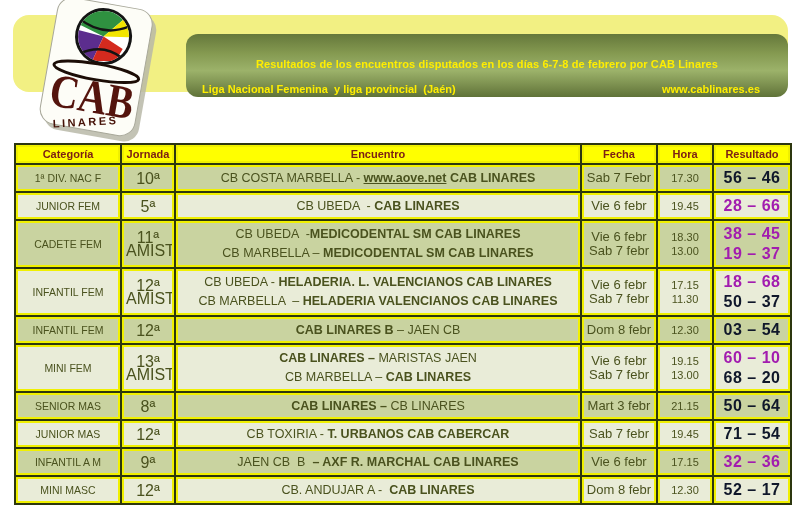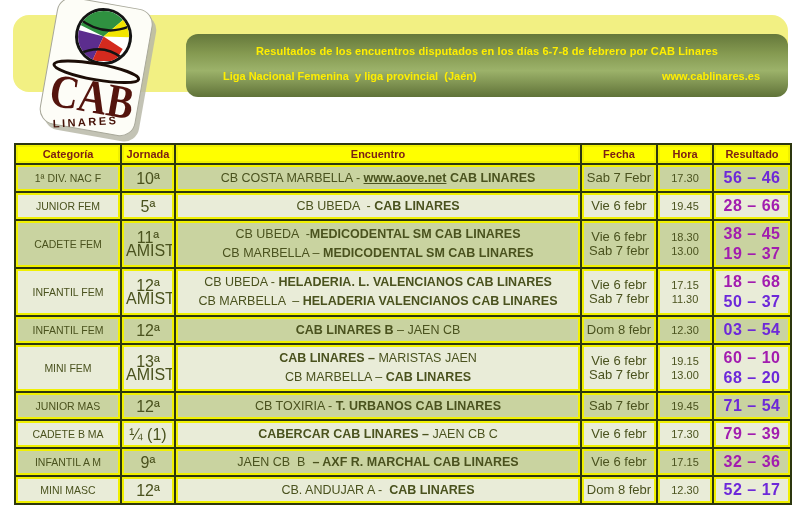--- a/index.html
+++ b/index.html
@@ -4,24 +4,24 @@
 <style>
   html,body{margin:0;padding:0;background:#ffffff;}
   .stage{position:relative;width:800px;height:521px;background:#ffffff;overflow:hidden;
          font-family:"Liberation Sans", sans-serif;}
 
   
   .band{position:absolute;left:13px;top:15px;width:775px;height:77px;
         background:#f2f083;border-radius:16px;z-index:1;}
   .greenbox{position:absolute;left:186px;top:34px;width:602px;height:63px;border-radius:12px;
         background:linear-gradient(180deg,#65783b 0%,#849950 30%,#9cb26a 58%,#7d9150 80%,#5f7238 100%);
-        z-index:2;box-sizing:border-box;padding-top:11px;}
+        z-index:2;box-sizing:border-box;padding-top:24px;}
   .gtitle{text-align:center;color:#ffee00;font-weight:bold;font-size:11px;letter-spacing:.1px;}
   .gsub{display:flex;justify-content:space-between;margin-top:13px;padding:0 28px 0 16px;
-        color:#ffee00;font-weight:bold;font-size:11px;margin-left:21px;}
+        color:#ffee00;font-weight:bold;font-size:11px;}
   .gsub span{white-space:pre;}
   .logo{position:absolute;left:18px;top:0px;z-index:3;}
 
   
   .tablewrap{position:absolute;left:14px;top:143px;z-index:2;}
   table{border-collapse:separate;border-spacing:2px;background:#2d370f;width:772px;table-layout:fixed;}
   th,td{border:2px solid #f0f000;box-sizing:border-box;vertical-align:middle;text-align:center;
         padding:1px 2px;overflow:hidden;}
   th{background:#ffff00;color:#7c2114;font-size:11px;font-weight:bold;height:14px;}
   tbody tr:nth-child(odd) td{background:#c9d3a0;}
@@ -32,21 +32,21 @@
   td.cat{font-size:10.5px;}
   td.jor div{font-size:16px;line-height:13px;}
   td.enc{padding:1px 2px;}
   td.enc .line{font-size:12.5px;line-height:19px;}
   .seg{white-space:pre;}
   .seg.b{font-weight:bold;}
   .seg.u{font-weight:bold;text-decoration:underline;cursor:pointer;}
   td.fec div{font-size:13px;line-height:14px;}
   td.hor div{font-size:11px;line-height:14px;}
   td.res .rline{font-size:16px;font-weight:bold;line-height:20px;letter-spacing:.5px;}
-  td.res .rline[data-color="red"]{color:#6d28d9;}
+  td.res .rline[data-color="red"]{color:#0f172a;}
   td.res .rline[data-color="dark"]{color:#a21caf;}
 </style>
 </head>
 <body>
 
 <div class="stage">
 
   <div class="band"></div>
 
   <div class="greenbox">
@@ -225,58 +225,58 @@
           <td class="hor">
               <div>19.15</div>
               <div>13.00</div>
             </td>
           <td class="res">
               <div class="rline" data-color="dark">60 – 10</div>
               <div class="rline" data-color="red">68 – 20</div>
             </td>
         </tr>
 
+        <tr class="single">
+          <td class="cat">SENIOR MAS</td>
+          <td class="jor">
+              <div>8ª</div>
+            </td>
+          <td class="enc">
+            <div class="line"><span class="seg b">CAB LINARES –</span><span class="seg"> CB LINARES</span></div>
+          </td>
+          <td class="fec">
+              <div>Mart 3 febr</div>
+            </td>
+          <td class="hor">
+              <div>21.15</div>
+            </td>
+          <td class="res">
+              <div class="rline" data-color="red">50 – 64</div>
+            </td>
+        </tr>
 
         <tr class="single">
           <td class="cat">JUNIOR MAS</td>
           <td class="jor">
               <div>12ª</div>
             </td>
           <td class="enc">
-            <div class="line"><span class="seg">CB TOXIRIA - </span><span class="seg b">T. URBANOS CAB LINARES</span></div>
+            <div class="line"><span class="seg">CB TOXIRIA - </span><span class="seg b">T. URBANOS CAB CABERCAR</span></div>
           </td>
           <td class="fec">
               <div>Sab 7 febr</div>
             </td>
           <td class="hor">
               <div>19.45</div>
             </td>
           <td class="res">
               <div class="rline" data-color="red">71 – 54</div>
             </td>
         </tr>
 
-        <tr class="single">
-          <td class="cat">CADETE B MA</td>
-          <td class="jor">
-              <div>¼ (1)</div>
-            </td>
-          <td class="enc">
-            <div class="line"><span class="seg b">CABERCAR CAB LINARES –</span><span class="seg"> JAEN CB C</span></div>
-          </td>
-          <td class="fec">
-              <div>Vie 6 febr</div>
-            </td>
-          <td class="hor">
-              <div>17.30</div>
-            </td>
-          <td class="res">
-              <div class="rline" data-color="dark">79 – 39</div>
-            </td>
-        </tr>
 
         <tr class="single">
           <td class="cat">INFANTIL A M</td>
           <td class="jor">
               <div>9ª</div>
             </td>
           <td class="enc">
             <div class="line"><span class="seg">JAEN CB  B  </span><span class="seg b">– AXF R. MARCHAL CAB LINARES</span></div>
           </td>
           <td class="fec">

